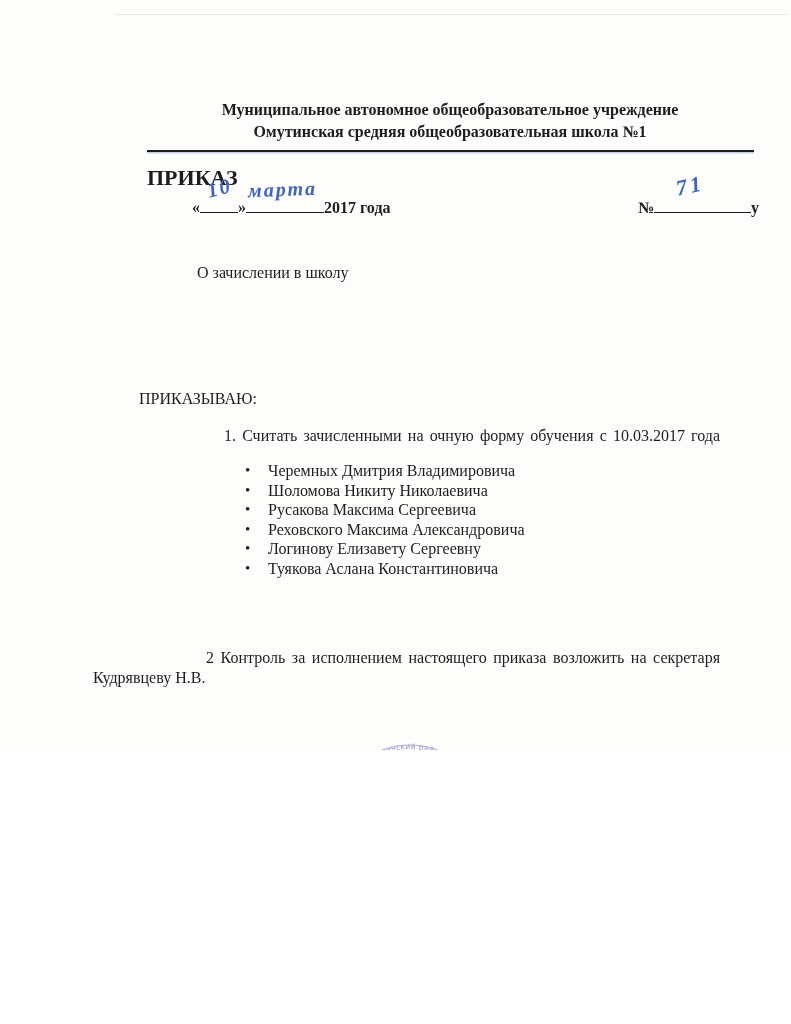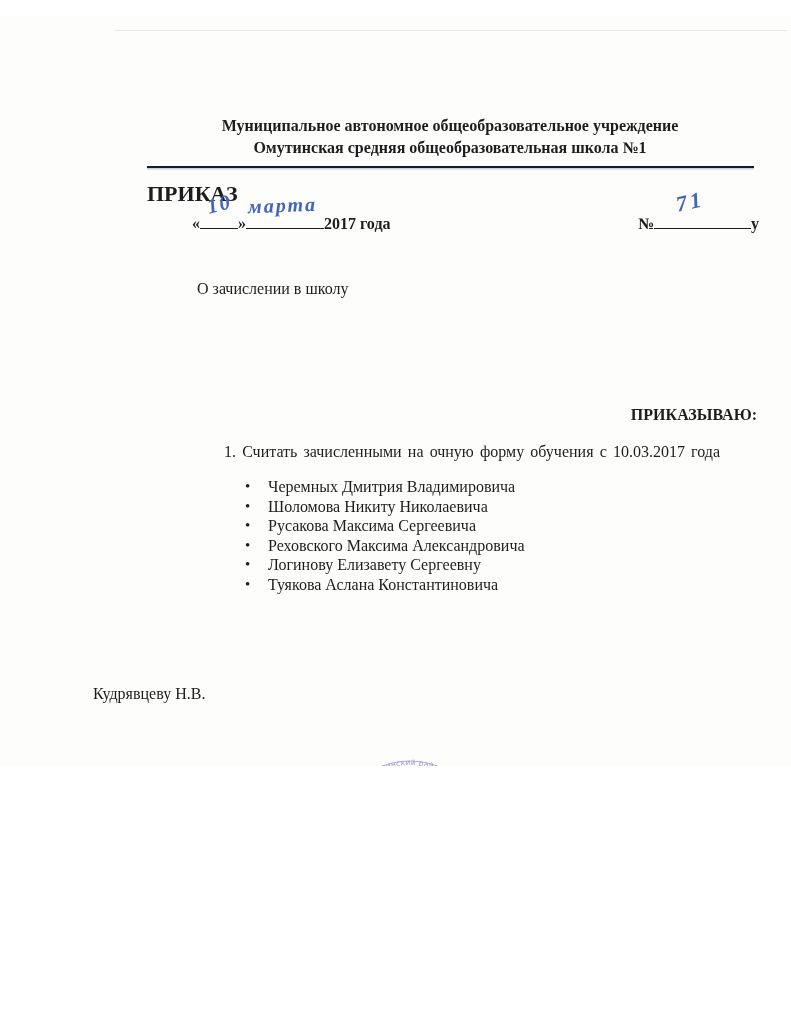--- a/index.html
+++ b/index.html
@@ -1,17 +1,17 @@
 <!DOCTYPE html>
 <html><head>
 <meta charset="utf-8">
 <style>
   html,body { margin:0; padding:0; background:#ffffff; }
   .page {
-    position:relative; width:791px; height:750px; margin:16px auto;
+    position:relative; width:791px; height:750px; margin:0 auto;
     background:#fdfdfc; overflow:hidden;
     font-family:"Liberation Serif", serif; color:#1d1d1f;
     font-size:16px;
   }
   .scan-line-top {
     position:absolute; top:14px; left:115px; width:672px; height:1px;
     background:#e3e0da; opacity:.8;
   }
   .header {
     position:absolute; top:99px; left:147px; width:606px;
@@ -45,22 +45,22 @@
   .place {
     position:absolute; top:221px; left:147px; width:606px;
     text-align:center; font-weight:bold;
   }
   .subject { position:absolute; top:264px; left:197px; }
   .intro { position:absolute; top:316px; left:93px; width:627px; line-height:21.3px; }
   .jline { text-align:justify; text-align-last:justify; white-space:nowrap; }
   .indent1 { text-indent:107px; }
   .indent2 { text-indent:113px; }
   .order-word {
-    position:absolute; top:390px; left:151px; width:606px;
-    text-align:right; font-weight:bold;
+    position:absolute; top:390px; left:139px; width:606px;
+    text-align:left; font-weight:normal;
   }
   .item1-l1 { position:absolute; top:427px; left:224px; width:496px; }
   .item1-l2 { position:absolute; top:446px; left:241px; white-space:nowrap; }
   .students {
     position:absolute; top:461px; left:245px; margin:0; padding:0;
     list-style:none; line-height:19.6px;
   }
   .students li { position:relative; padding-left:23px; white-space:nowrap; }
   .students li::before {
     content:"\2022"; position:absolute; left:0; top:0; font-size:15px;
@@ -109,20 +109,21 @@
 
   <ul class="students">
     <li>Черемных Дмитрия Владимировича</li>
     <li>Шоломова Никиту Николаевича</li>
     <li>Русакова Максима Сергеевича</li>
     <li>Реховского Максима Александровича</li>
     <li>Логинову Елизавету Сергеевну</li>
     <li>Туякова Аслана Константиновича</li>
   </ul>
 
+  <div class="item2-l1 jline indent2">2 Контроль за исполнением настоящего приказа возложить на секретаря</div>
   <div class="item2-l2">Кудрявцеву Н.В.</div>
 
   <svg class="stamp-svg" width="180" height="180" viewBox="0 0 180 180">
     <g transform="rotate(-14 90 90)">
       <defs>
         <path id="arcOuter" d="M 16,90 A 74,74 0 1 1 164,90"></path>
         <path id="arcMiddle" d="M 27,90 A 63,63 0 1 1 153,90"></path>
         <path id="arcInner" d="M 38,90 A 52,52 0 1 1 142,90"></path>
         <path id="arcBottom1" d="M 40,90 A 50,50 0 0 0 140,90"></path>
         <path id="arcBottom2" d="M 26,90 A 64,64 0 0 0 154,90"></path>

